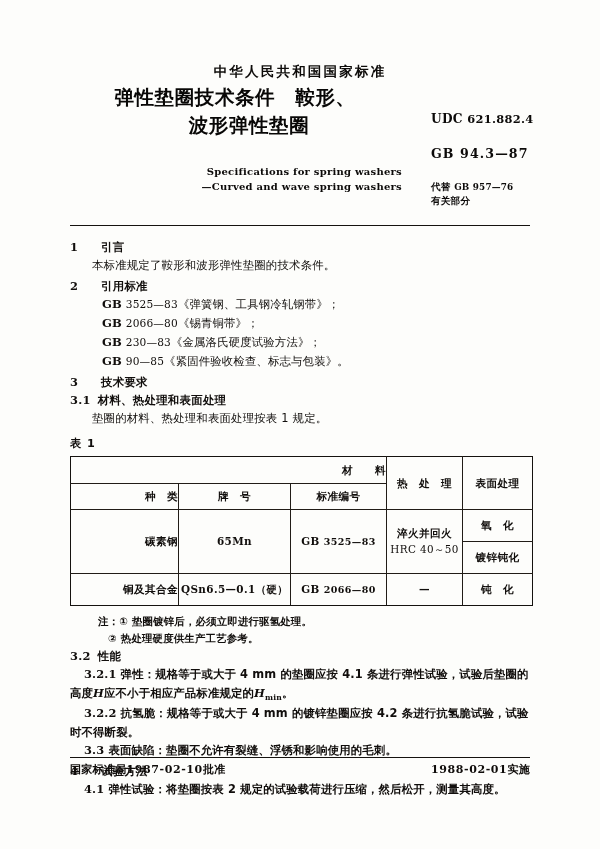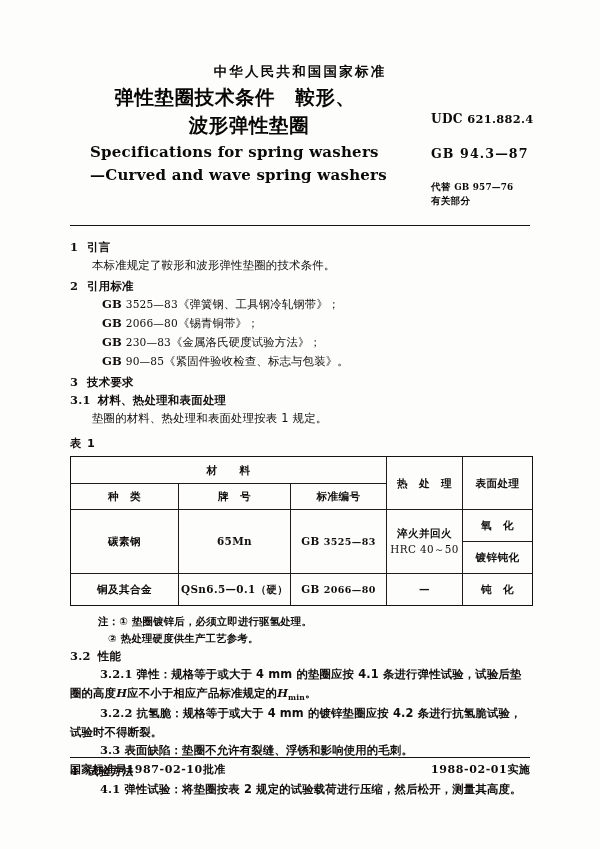--- a/index.html
+++ b/index.html
@@ -45,28 +45,29 @@
   .cn-title {
     font-size: 19.5px;
     font-weight: bold;
     line-height: 1.42;
     letter-spacing: 0.6px;
     color: #080706;
   }
   .cn-title .l1 { display: block; text-align: center; padding-left: 6px; }
   .cn-title .l2 { display: block; text-align: center; padding-left: 34px; }
   .en-title {
-    margin-top: 2px;
-    font-family: "DejaVu Serif", "Liberation Serif", serif;
-    font-size: 15px;
+    margin-top: 25px;
+    font-family: "DejaVu Serif", "Liberation Serif", serif;
+    font-size: 10px;
     font-weight: bold;
     line-height: 1.5;
     letter-spacing: 0.25px;
     padding-left: 28px;
     color: #0c0a09;
+    text-align: right;
   }
   .en-title span { display: block; }
 
   .code-zone {
     position: absolute;
     left: 431px;
     top: 86px;
     width: 150px;
     font-family: "DejaVu Serif", "Liberation Serif", serif;
     color: #0c0a09;
@@ -115,21 +116,21 @@
   .clause-h {
     font-weight: bold;
     margin-top: 2px;
     letter-spacing: 0.3px;
   }
   .clause-h .n {
     font-family: "DejaVu Serif", "Liberation Serif", serif;
     display: inline-block;
     min-width: 13px;
   }
-  .clause-h .t { margin-left: 4px; }
+  .clause-h .t { margin-left: 18px; }
   .para {
     margin-left: 22px;
     letter-spacing: 0.2px;
   }
   .refs {
     margin-left: 32px;
   }
   .refs div {
     letter-spacing: 0.15px;
     white-space: nowrap;
@@ -147,21 +148,21 @@
     font-weight: bold;
     letter-spacing: 0.3px;
   }
   .sub-h .n { font-family: "DejaVu Serif", "Liberation Serif", serif; }
   .sub-h .t { margin-left: 7px; }
 
   .flow {
     font-weight: bold;
     letter-spacing: 0.15px;
   }
-  .flow .n { font-family: "DejaVu Serif", "Liberation Serif", serif; margin-left: 16px; }
+  .flow .n { font-family: "DejaVu Serif", "Liberation Serif", serif; }
   .flow-in {
     text-indent: 14px;
   }
   .flow-body { font-weight: bold; }
   em.v {
     font-family: "DejaVu Serif", "Liberation Serif", serif;
     font-style: italic;
     font-weight: bold;
   }
   em.v sub {
@@ -187,21 +188,21 @@
   table.t1 td, table.t1 th {
     border: 0.9px solid #211c17;
     text-align: center;
     vertical-align: middle;
     font-weight: bold;
     padding: 0;
     letter-spacing: 0.4px;
   }
   table.t1 .top-edge { border-top: 1.7px solid #15120f; }
   table.t1 .bot-edge { border-bottom: 1.7px solid #15120f; }
-  table.t1 .l-edge { border-left: 1.4px solid #15120f; }
+  table.t1 .l-edge { border-left: 1.4px solid #15120f; text-align: right; }
   table.t1 .r-edge { border-right: 1.4px solid #15120f; }
   .h-row1 td { height: 26px; }
   .h-row2 td { height: 25px; }
   .d-row td { height: 31px; }
   .sp { letter-spacing: 6px; padding-left: 6px; }
   .sp3 { letter-spacing: 4px; padding-left: 4px; }
   .mono {
     font-family: "DejaVu Serif", "Liberation Serif", serif;
     font-weight: normal;
     font-size: 10.4px;

